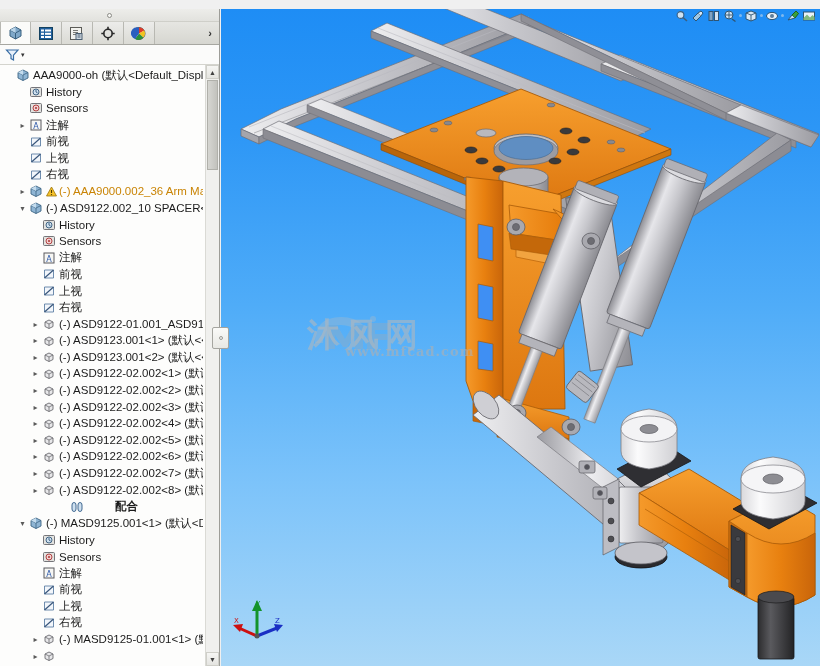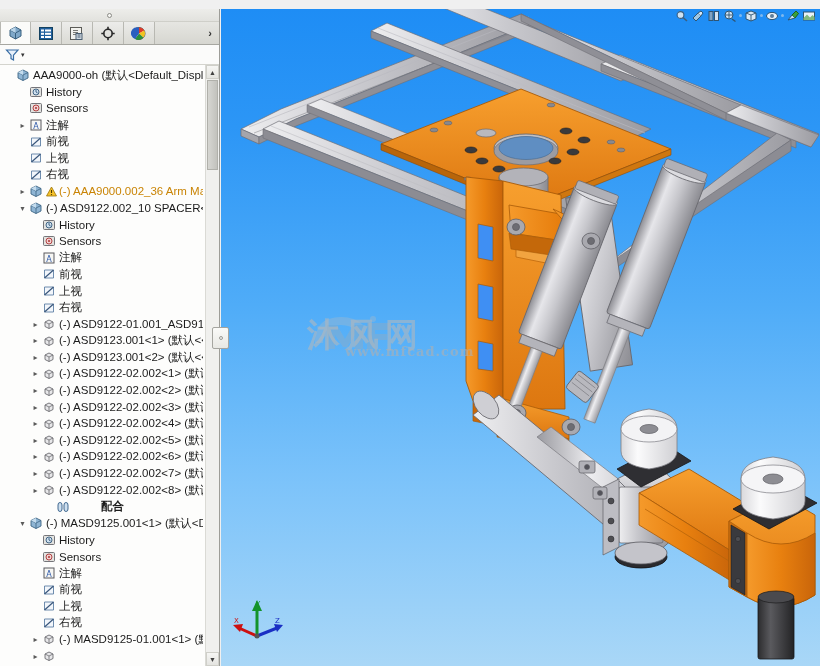--- a/index.html
+++ b/index.html
@@ -536,21 +536,21 @@
             <span class="exp">▸</span>
             <span class="ico">
               <svg width="14" height="14" viewBox="0 0 14 14">
                 <path d="M3 5 L7 3 L11 5 L11 9.5 L7 11.5 L3 9.5 Z" fill="#e8e8ea" stroke="#6b6b70" stroke-width=".9"></path>
                 <path d="M3 5 L7 7 L11 5" fill="none" stroke="#6b6b70" stroke-width=".8"></path>
                 <path d="M7 7 L7 11.5" stroke="#6b6b70" stroke-width=".8"></path>
               </svg>
             </span>
             <span class="lbl">(-) ASD9122-02.002&lt;8&gt; (默认&lt;&lt;默</span>
           </div>
-          <div class="trow" style="padding-left: 16px; gap: 28px;">
+          <div class="trow" style="padding-left: 30px; gap: 28px;">
             <span class="exp"></span>
             <span class="ico">
               <svg width="14" height="14" viewBox="0 0 14 14">
                 <path d="M4 2.5 Q6 2.5 6 5 V9 Q6 11.5 4 11.5 Q2 11.5 2 9 V5 Q2 2.5 4 2.5 Z" fill="#cfe0ef" stroke="#2f5a86" stroke-width=".9"></path>
                 <path d="M10 2.5 Q12 2.5 12 5 V9 Q12 11.5 10 11.5 Q8 11.5 8 9 V5 Q8 2.5 10 2.5 Z" fill="#cfe0ef" stroke="#2f5a86" stroke-width=".9"></path>
               </svg>
             </span>
             <span class="lbl" style="font-weight: bold;">配合</span>
           </div>
           <div class="trow" style="padding-left: 17px;">

